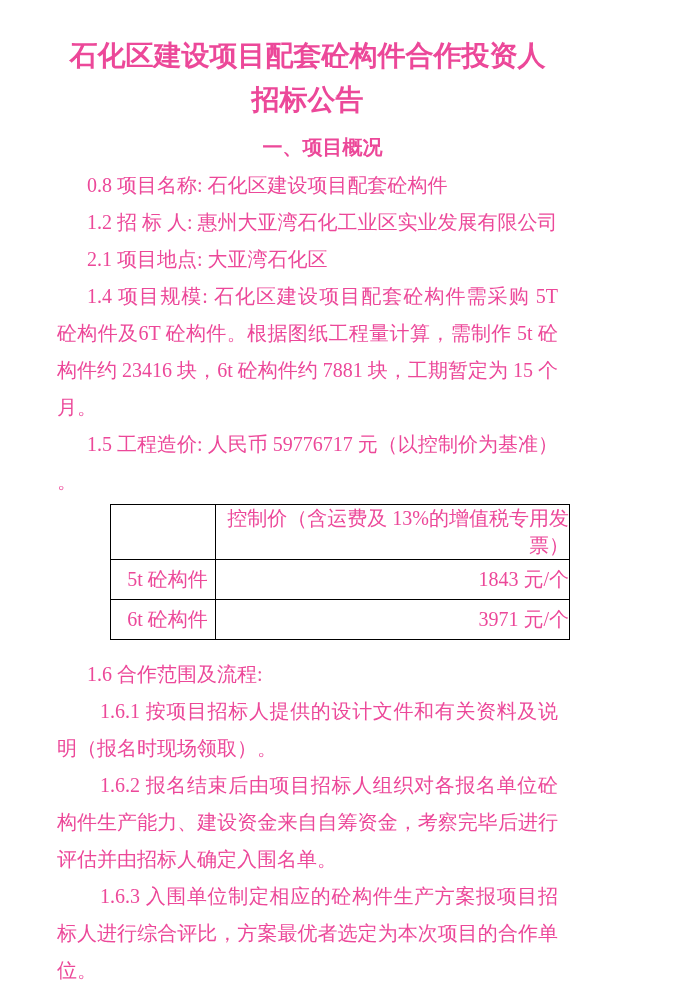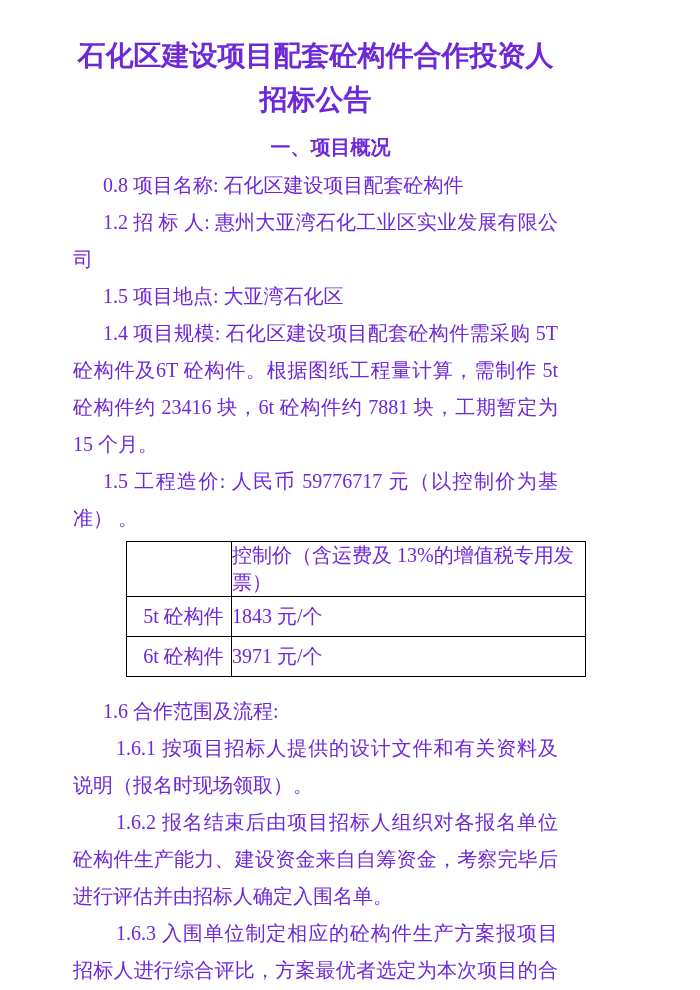--- a/index.html
+++ b/index.html
@@ -6,24 +6,24 @@
     margin: 0;
     padding: 0;
     background: #ffffff;
   }
   .page {
     position: relative;
     width: 620px;
     height: 990px;
     box-sizing: border-box;
     background: #ffffff;
-    color: #6d28d9;
+    color: #ec4899;
     font-family: "Liberation Serif", "DejaVu Serif", serif;
     font-size: 20px;
-    padding: 34px 62px 0 73px;
+    padding: 34px 62px 0 57px;
     overflow: hidden;
   }
   .doc-title {
     margin: 0;
     font-size: 28px;
     font-weight: bold;
     text-align: center;
     line-height: 44px;
     letter-spacing: 0px;
     font-family: "Liberation Serif", "DejaVu Serif", serif;
@@ -58,21 +58,21 @@
     width: 460px;
     margin: 4px 0 16px 53px;
   }
   table.price-table th,
   table.price-table td {
     border: 1px solid #000000;
     height: 39px;
     font-weight: normal;
     font-size: 20px;
     padding: 0;
-    text-align: left;
+    text-align: right;
     vertical-align: middle;
   }
   table.price-table .col-label {
     width: 95px;
     text-align: center;
     padding-left: 9px;
   }
 </style>
 </head>
 <body>
@@ -81,21 +81,21 @@
 
   <h1 class="doc-title">石化区建设项目配套砼构件合作投资人招标公告</h1>
 
 
   <p class="section-heading">一、项目概况</p>
 
   <p class="item">0.8 项目名称: 石化区建设项目配套砼构件</p>
 
   <p class="item">1.2 招 标 人: 惠州大亚湾石化工业区实业发展有限公司</p>
 
-  <p class="item">1.5 项目地点: 大亚湾石化区</p>
+  <p class="item">2.1 项目地点: 大亚湾石化区</p>
 
   <p class="item">1.4 项目规模: 石化区建设项目配套砼构件需采购 5T 砼构件及6T 砼构件。根据图纸工程量计算，需制作 5t 砼构件约 23416 块，6t 砼构件约 7881 块，工期暂定为 15 个月。</p>
 
   <p class="item">1.5 工程造价: 人民币 59776717 元（以控制价为基准） 。</p>
 
   <table class="price-table">
     <thead>
       <tr>
         <th class="col-label"></th>
         <th>控制价（含运费及 13%的增值税专用发票）</th>

